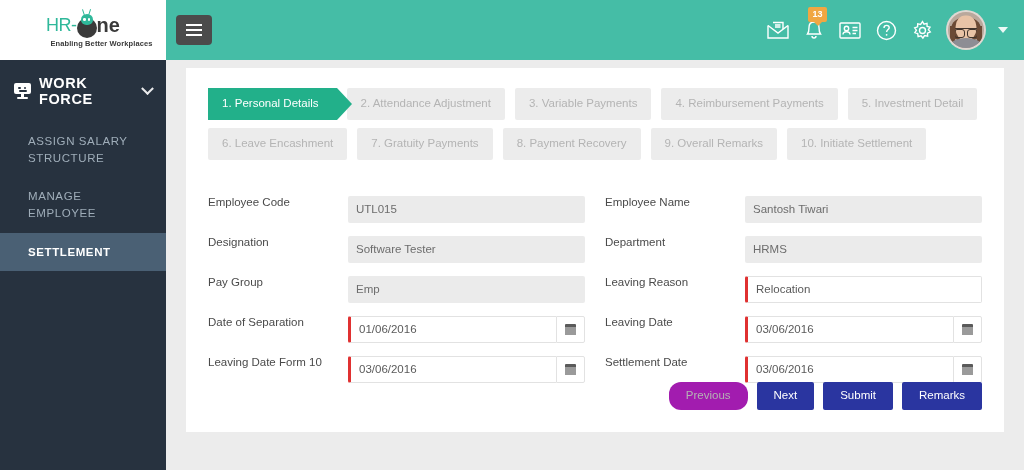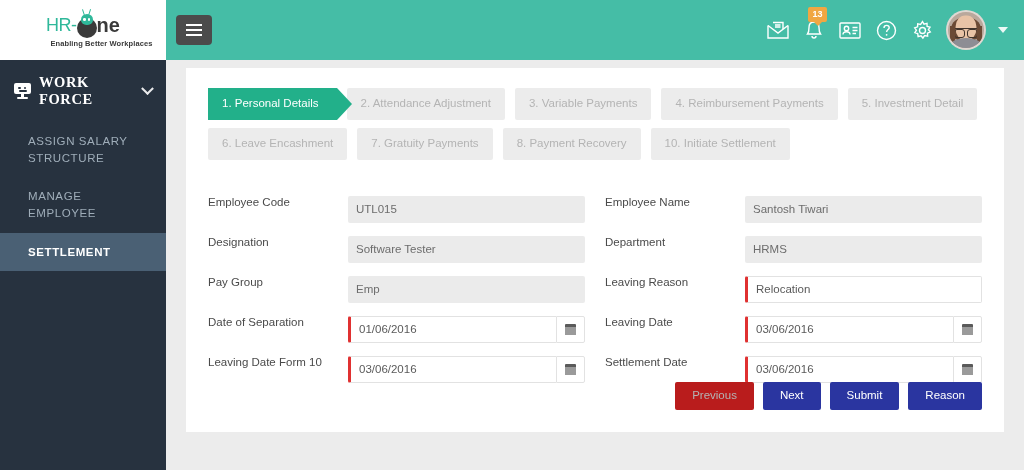--- a/index.html
+++ b/index.html
@@ -117,21 +117,21 @@
     cursor: pointer; opacity: .9;
   }
 
   
   .sidebar {
     position: absolute; left: 0; top: 60px; width: 166px; bottom: 0;
     background: #27323f;
   }
   .wf-header {
     height: 62px; display: flex; align-items: center; padding: 0 14px;
-    color: #ffffff; cursor: pointer; gap: 8px; font-family: Liberation Serif, serif;
+    color: #ffffff; cursor: pointer; gap: 8px;
   }
   .wf-icon { width: 17px; height: 16px; position: relative; flex: none; }
   .wf-icon .scr {
     position: absolute; left: 0; top: 0; width: 17px; height: 11px;
     background: #ffffff; border-radius: 2px;
   }
   .wf-icon .dot {
     position: absolute; top: 3.5px; width: 2.6px; height: 2.6px;
     border-radius: 50%; background: #27323f;
   }
@@ -228,21 +228,21 @@
 
   
   .btn-row {
     position: absolute; right: 22px; bottom: 22px; display: flex; gap: 9px;
   }
   .btn {
     font-size: 11.5px; padding: 7px 17px; border: none; border-radius: 2px;
     cursor: pointer; font-family: "Liberation Sans", sans-serif; line-height: 1.2;
   }
   .btn.primary { background: #2a35a0; color: #ffffff; }
-  .btn.disabled { background: #b91c1c; color: #b4b4b4; cursor: default; }
+  .btn.disabled { background: #a21caf; color: #b4b4b4; cursor: default; border-radius: 12px; }
 </style>
 </head>
 <body>
 
 <div class="app">
 
   <div class="logo-panel">
     <div class="logo-wrap">
       <span class="logo-hr">HR-</span>
       <span class="logo-bug">
@@ -347,20 +347,21 @@
           <div class="step active">1. Personal Details</div>
           <div class="step">2. Attendance Adjustment</div>
           <div class="step">3. Variable Payments</div>
           <div class="step">4. Reimbursement Payments</div>
           <div class="step">5. Investment Detail</div>
         </div>
         <div class="steps-row">
           <div class="step">6. Leave Encashment</div>
           <div class="step">7. Gratuity Payments</div>
           <div class="step">8. Payment Recovery</div>
+          <div class="step">9. Overall Remarks</div>
           <div class="step">10. Initiate Settlement</div>
         </div>
       </div>
 
       <div class="form">
 
         <div class="col">
 
           <div class="frow">
             <span class="flabel">Employee Code</span>
@@ -458,18 +459,18 @@
               </span>
             </span>
           </div>
         </div>
       </div>
 
       <div class="btn-row">
         <button class="btn disabled">Previous</button>
         <button class="btn primary">Next</button>
         <button class="btn primary">Submit</button>
-        <button class="btn primary">Reason</button>
+        <button class="btn primary">Remarks</button>
       </div>
 
     </div>
   </div>
 </div>
 
 </body></html>

